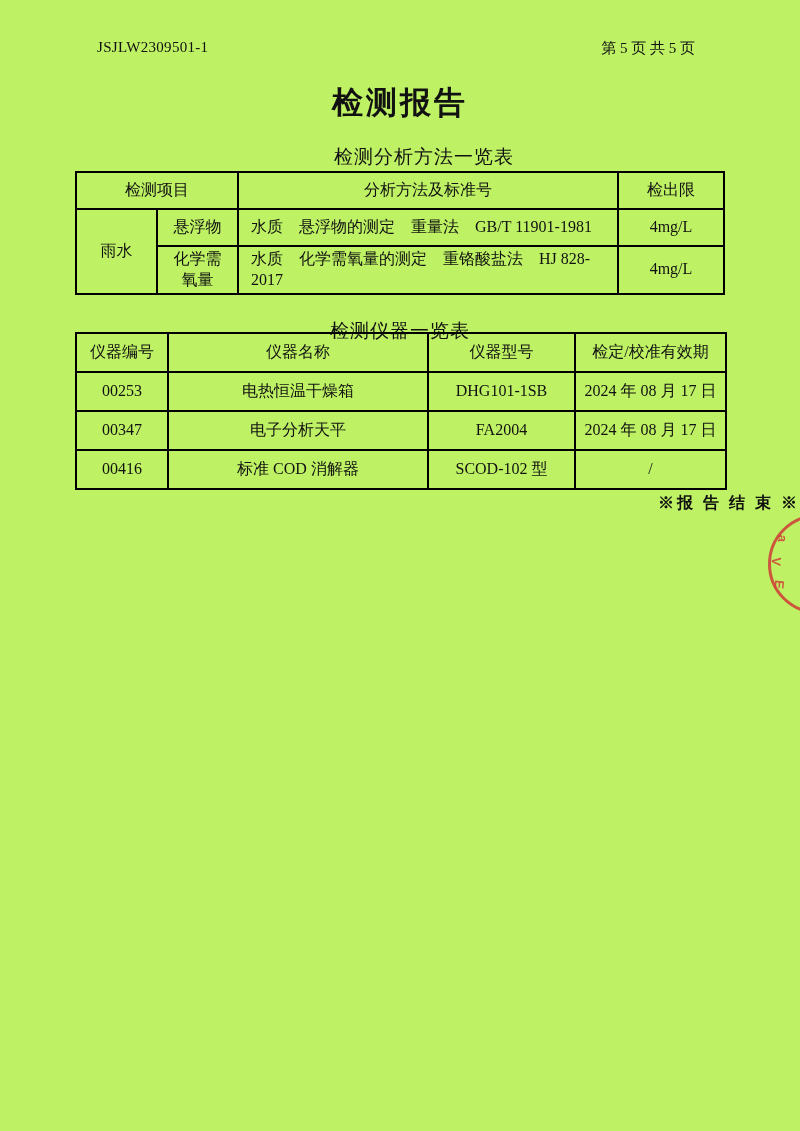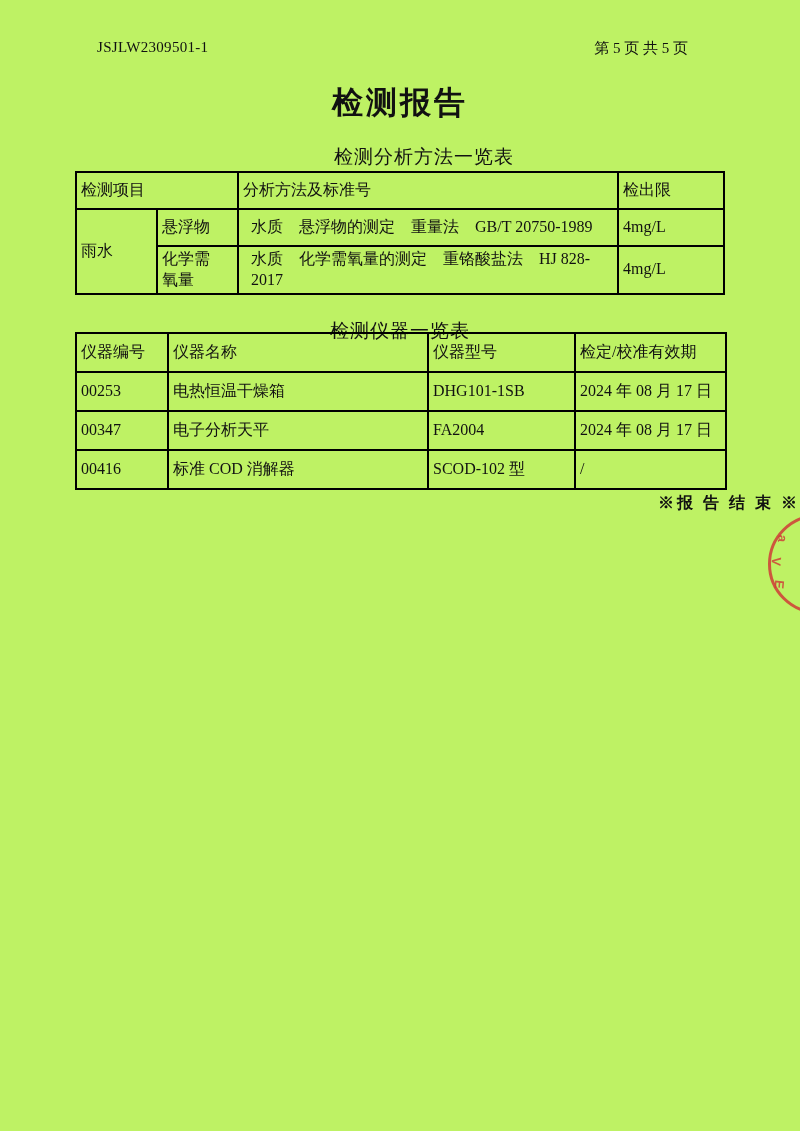--- a/index.html
+++ b/index.html
@@ -16,21 +16,21 @@
   }
   .doc-number {
     position: absolute;
     left: 97px;
     top: 39px;
     font-size: 15px;
     letter-spacing: 0.3px;
   }
   .page-indicator {
     position: absolute;
-    right: 112px;
+    right: 105px;
     top: 39px;
     font-size: 15px;
     margin-left: 24px;
   }
   .report-title {
     position: absolute;
     top: 82px;
     left: 0;
     width: 100%;
     text-align: center;
@@ -51,21 +51,21 @@
   .section-title.instruments { top: 318px; }
 
   table {
     position: absolute;
     border-collapse: collapse;
     table-layout: fixed;
     font-size: 16px;
   }
   th, td {
     border: 2px solid #000;
-    text-align: left;
+    text-align: center;
     vertical-align: middle;
     font-weight: normal;
     line-height: 1.3;
     padding: 2px 4px;
   }
   .methods-table { left: 75px; top: 171px; width: 648px; }
   .methods-table tr.hdr   { height: 37px; }
   .methods-table tr.r0    { height: 37px; }
   .methods-table tr.r1    { height: 44px; }
   .methods-table td.method { text-align: left; padding-left: 12px; }
@@ -137,21 +137,21 @@
     </colgroup>
     <tbody>
       <tr class="hdr">
         <th colspan="2">检测项目</th>
         <th>分析方法及标准号</th>
         <th>检出限</th>
       </tr>
       <tr class="r0">
         <td rowspan="2">雨水</td>
         <td class="cell-pre">悬浮物</td>
-        <td class="method">水质　悬浮物的测定　重量法　GB/T 20750-1989</td>
+        <td class="method">水质　悬浮物的测定　重量法　GB/T 11901-1981</td>
         <td>4mg/L</td>
       </tr>
       <tr class="r1">
         <td class="cell-pre">化学需
 氧量</td>
         <td class="method">水质　化学需氧量的测定　重铬酸盐法　HJ 828-2017</td>
         <td>4mg/L</td>
       </tr>
     </tbody>
   </table>

